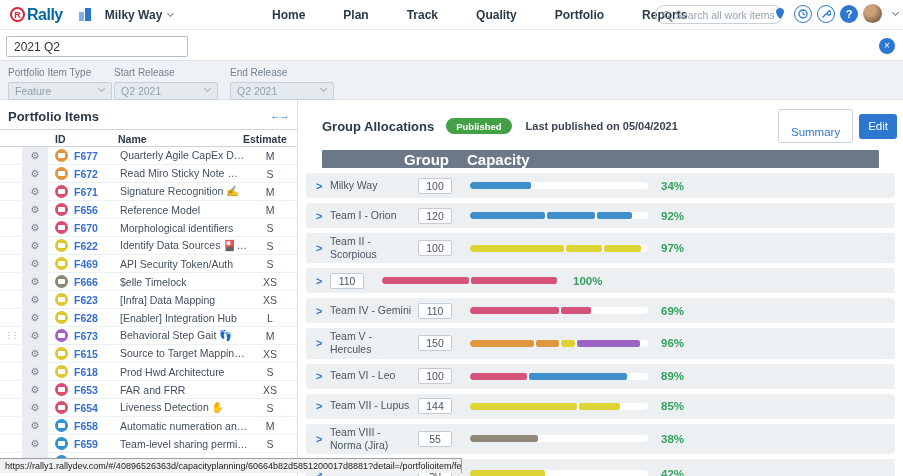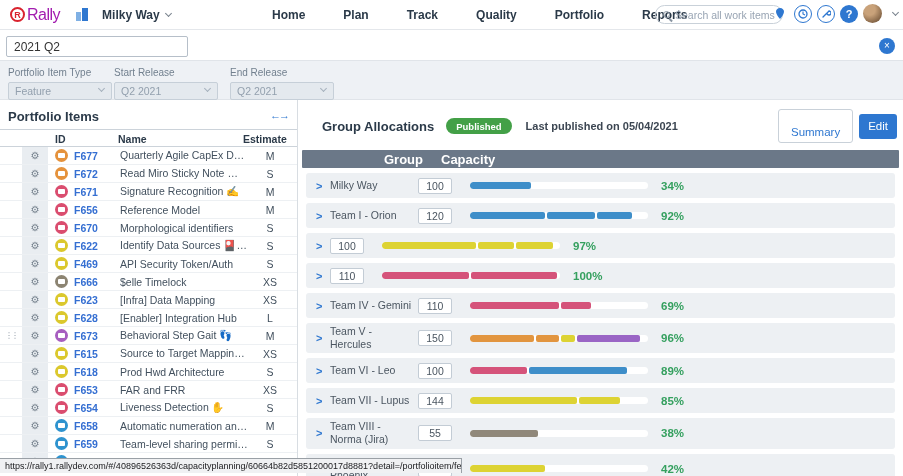--- a/index.html
+++ b/index.html
@@ -6,21 +6,21 @@
   html,body { width:903px; height:476px; overflow:hidden; background:#fff;
     font-family:"Liberation Sans", sans-serif; color:#2b3a49; }
 
   
   #topbar { position:absolute; left:0; top:0; width:903px; height:30px; background:#fff;
     border-bottom:1px solid #e4e7eb; display:flex; align-items:center; }
   .brand { display:flex; align-items:center; margin-left:10px; }
   .logo-mark { width:15px; height:15px; border-radius:50%; border:2.5px solid #d9232e;
     color:#d9232e; font-size:9px; font-weight:bold; display:flex; align-items:center;
     justify-content:center; }
-  .logo-text { color:#a21caf; font-size:16px; font-weight:400; margin-left:2px; letter-spacing:-0.5px; }
+  .logo-text { color:#0369a1; font-size:16px; font-weight:700; margin-left:2px; letter-spacing:-0.5px; }
   .ws-icon { margin-left:16px; display:flex; align-items:flex-end; gap:1px; }
   .ws-icon .b1 { width:5px; height:9px; background:#7fb0e4; }
   .ws-icon .b2 { width:6px; height:13px; background:#2e77d0; }
   .project-picker { display:flex; align-items:center; margin-left:14px; font-size:12px;
     font-weight:600; color:#2b3a49; cursor:pointer; }
   .chev { display:inline-block; width:5px; height:5px; border-right:1.5px solid #78828d;
     border-bottom:1.5px solid #78828d; transform:rotate(45deg); margin-left:6px; margin-top:-3px; }
   #main-nav { position:absolute; left:272px; top:0; height:30px; display:flex; align-items:center; gap:38px; }
   .nav-item { font-size:12px; font-weight:600; color:#2b3a49; cursor:pointer; }
   #search-box { position:absolute; left:655px; top:5px; width:128px; height:19px;
@@ -93,22 +93,22 @@
   #ga-badge { margin-left:12px; background:#43a047; color:#fff; font-size:9.5px; font-weight:bold;
     padding:2.5px 10px; border-radius:9px; }
   #ga-lastpub { margin-left:14px; font-size:11px; font-weight:600; color:#3c4652; }
   #ga-spacer { flex:1; }
   #summary-btn { height:20px; padding:16px 12px; background:#fff; border:1px solid #c9d1d9;
     border-radius:3px; color:#2e77d0; font-size:11.5px; cursor:pointer;
     font-family:"Liberation Sans",sans-serif; }
   #edit-btn { height:25px; padding:4px 9px; margin-left:6px; background:#2e77d0; border:none;
     border-radius:3px; color:#fff; font-size:11.5px; cursor:pointer;
     font-family:"Liberation Sans",sans-serif; }
-  #ga-colhead { margin:0 4px; height:18px; background:#6b7888; display:flex; align-items:center;
-    color:#fff; font-size:13px; font-weight:bold; border-radius:1px; }
+  #ga-colhead { margin:0 24px; height:18px; background:#6b7888; display:flex; align-items:center;
+    color:#fff; font-size:15px; font-weight:bold; border-radius:1px; }
   #ga-colhead .c-group { margin-left:82px; }
   #ga-colhead .c-capacity { margin-left:18px; }
   #ga-rows { margin:5px 8px 0 8px; display:flex; flex-direction:column; gap:5px; }
   .ga-row { background:#edf0f3; border-radius:3px; min-height:25px; display:flex;
     align-items:center; padding:2px 10px; }
   .ga-chev { width:14px; flex:none; color:#2e77d0; font-size:11px; font-weight:bold; cursor:pointer; }
   .ga-name { width:84px; flex:none; font-size:10.5px; color:#4a5560; line-height:1.25; margin-right:4px; }
   .ga-cap { width:34px; height:16px; flex:none; background:#fff; border:1px solid #c3ccd5;
     border-radius:2px; text-align:center; font-size:10.5px; color:#4a5560;
     font-family:"Liberation Sans",sans-serif; }
@@ -458,20 +458,21 @@
         <span class="ga-track">
           <div class="seg" style="width: 42%; background: rgb(62, 142, 201);"></div>
           <div class="seg" style="width: 27%; background: rgb(62, 142, 201);"></div>
           <div class="seg" style="width: 20%; background: rgb(62, 142, 201);"></div>
         </span>
         <span class="ga-pct">92%</span>
       </div>
 
       <div class="ga-row">
         <span class="ga-chev">&gt;</span>
+        <span class="ga-name">Team II - Scorpious</span>
         <input class="ga-cap" value="100" style="">
         <span class="ga-track">
           <div class="seg" style="width: 53%; background: rgb(221, 211, 51);"></div>
           <div class="seg" style="width: 20%; background: rgb(221, 211, 51);"></div>
           <div class="seg" style="width: 21%; background: rgb(221, 211, 51);"></div>
         </span>
         <span class="ga-pct">97%</span>
       </div>
 
       <div class="ga-row">

